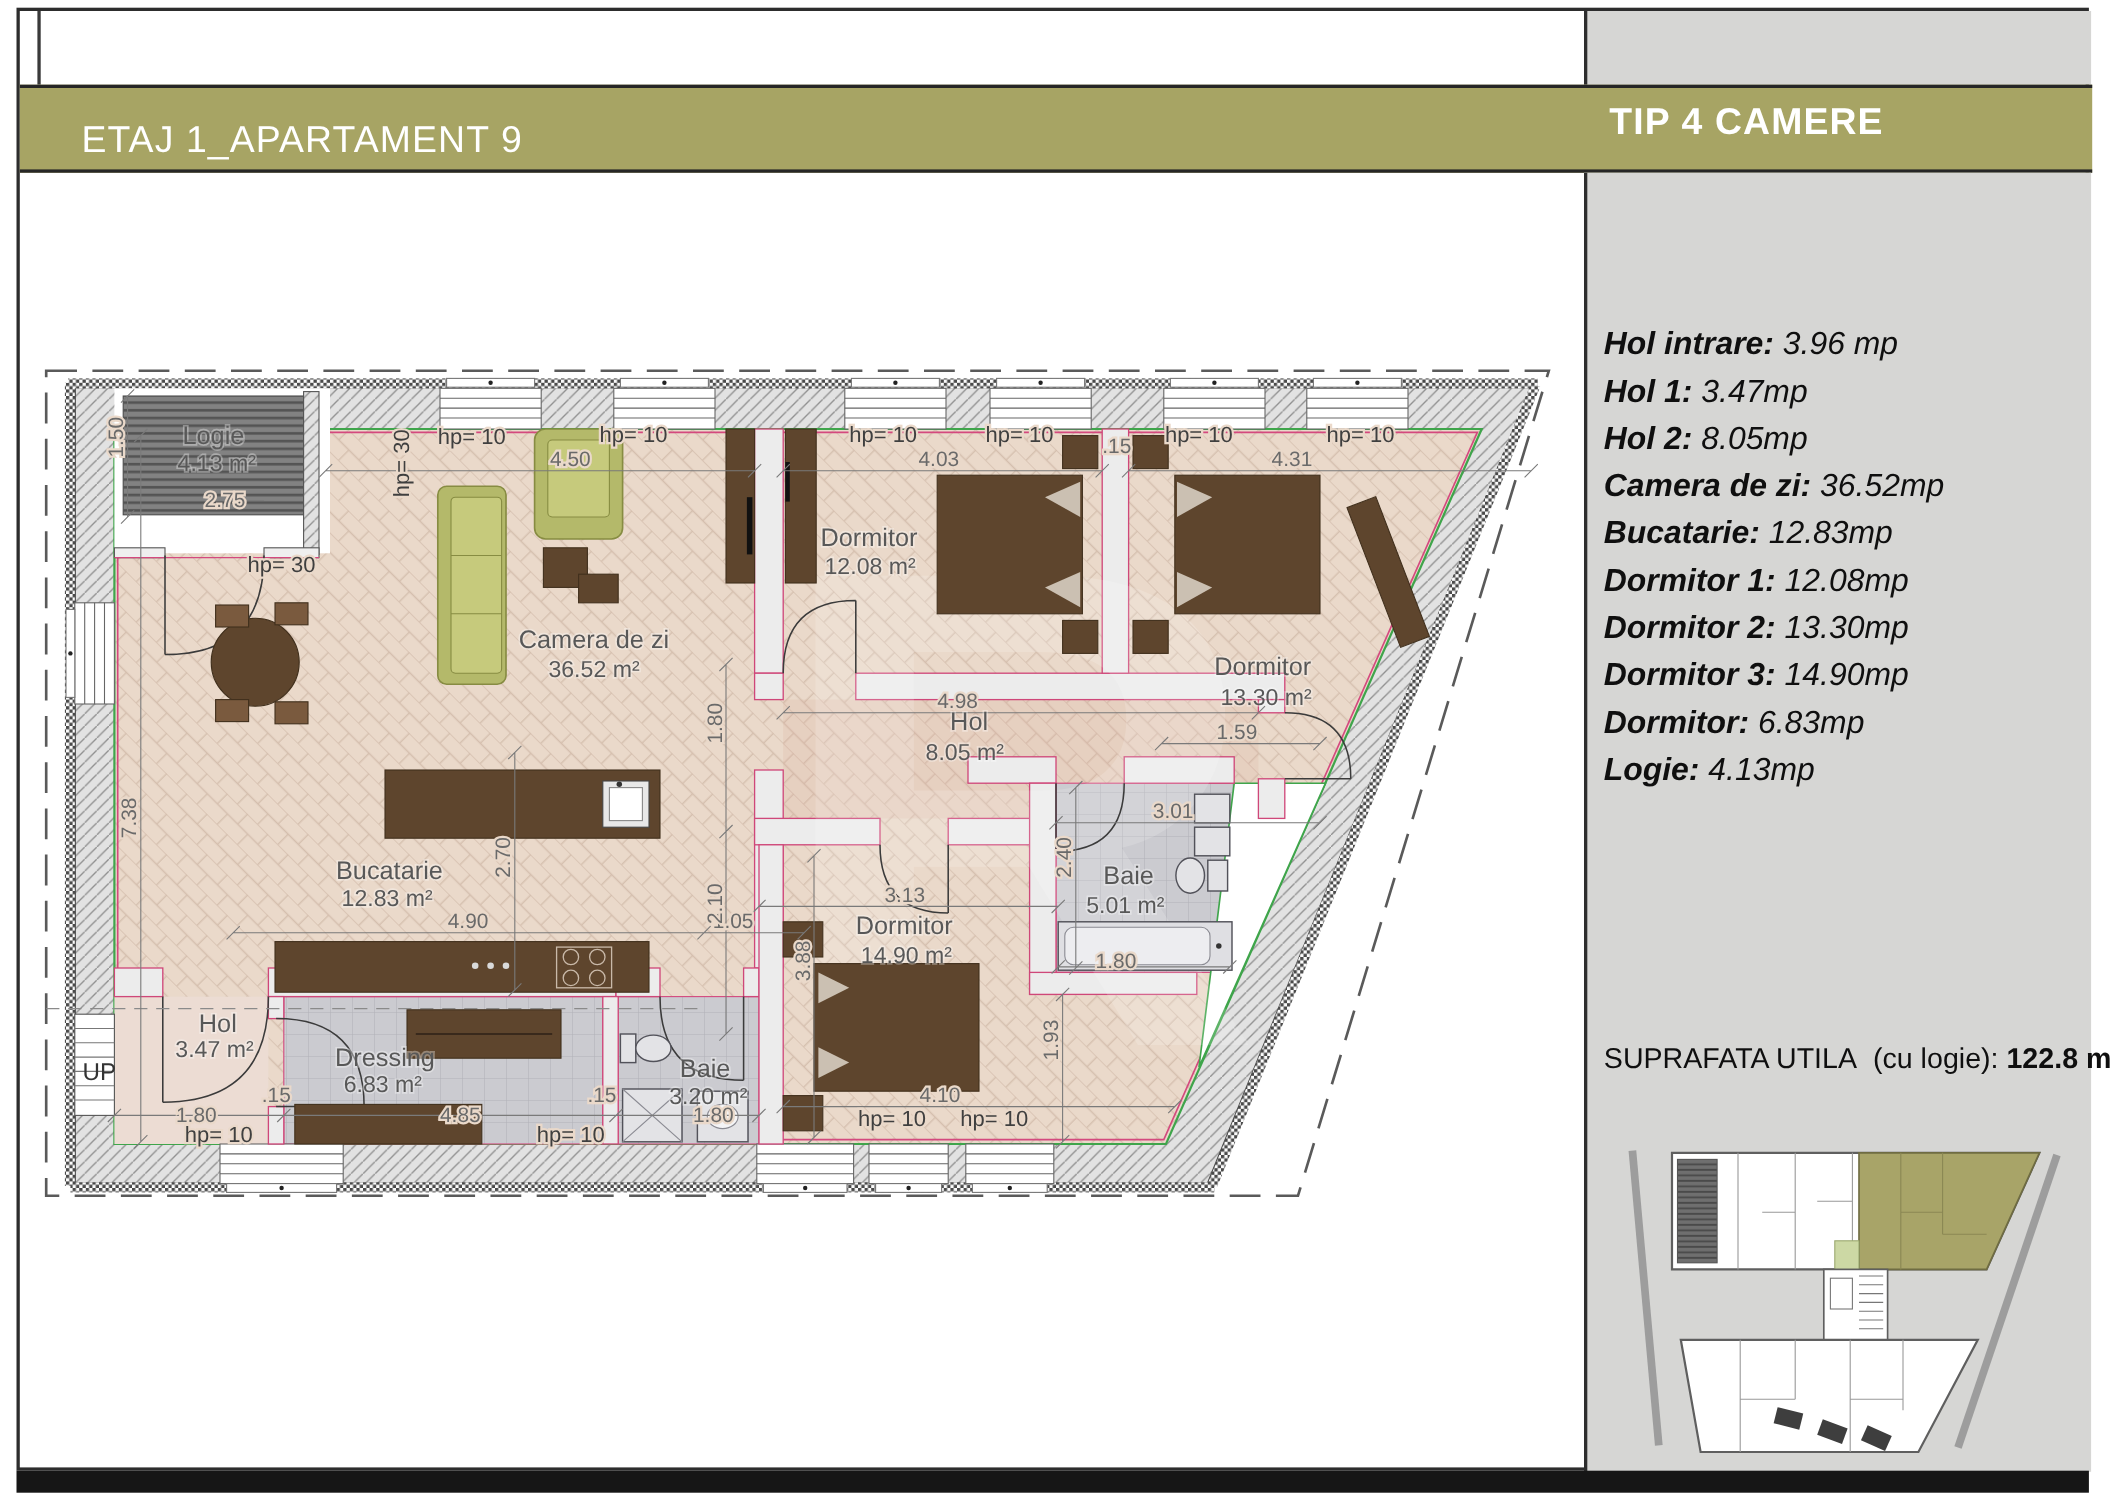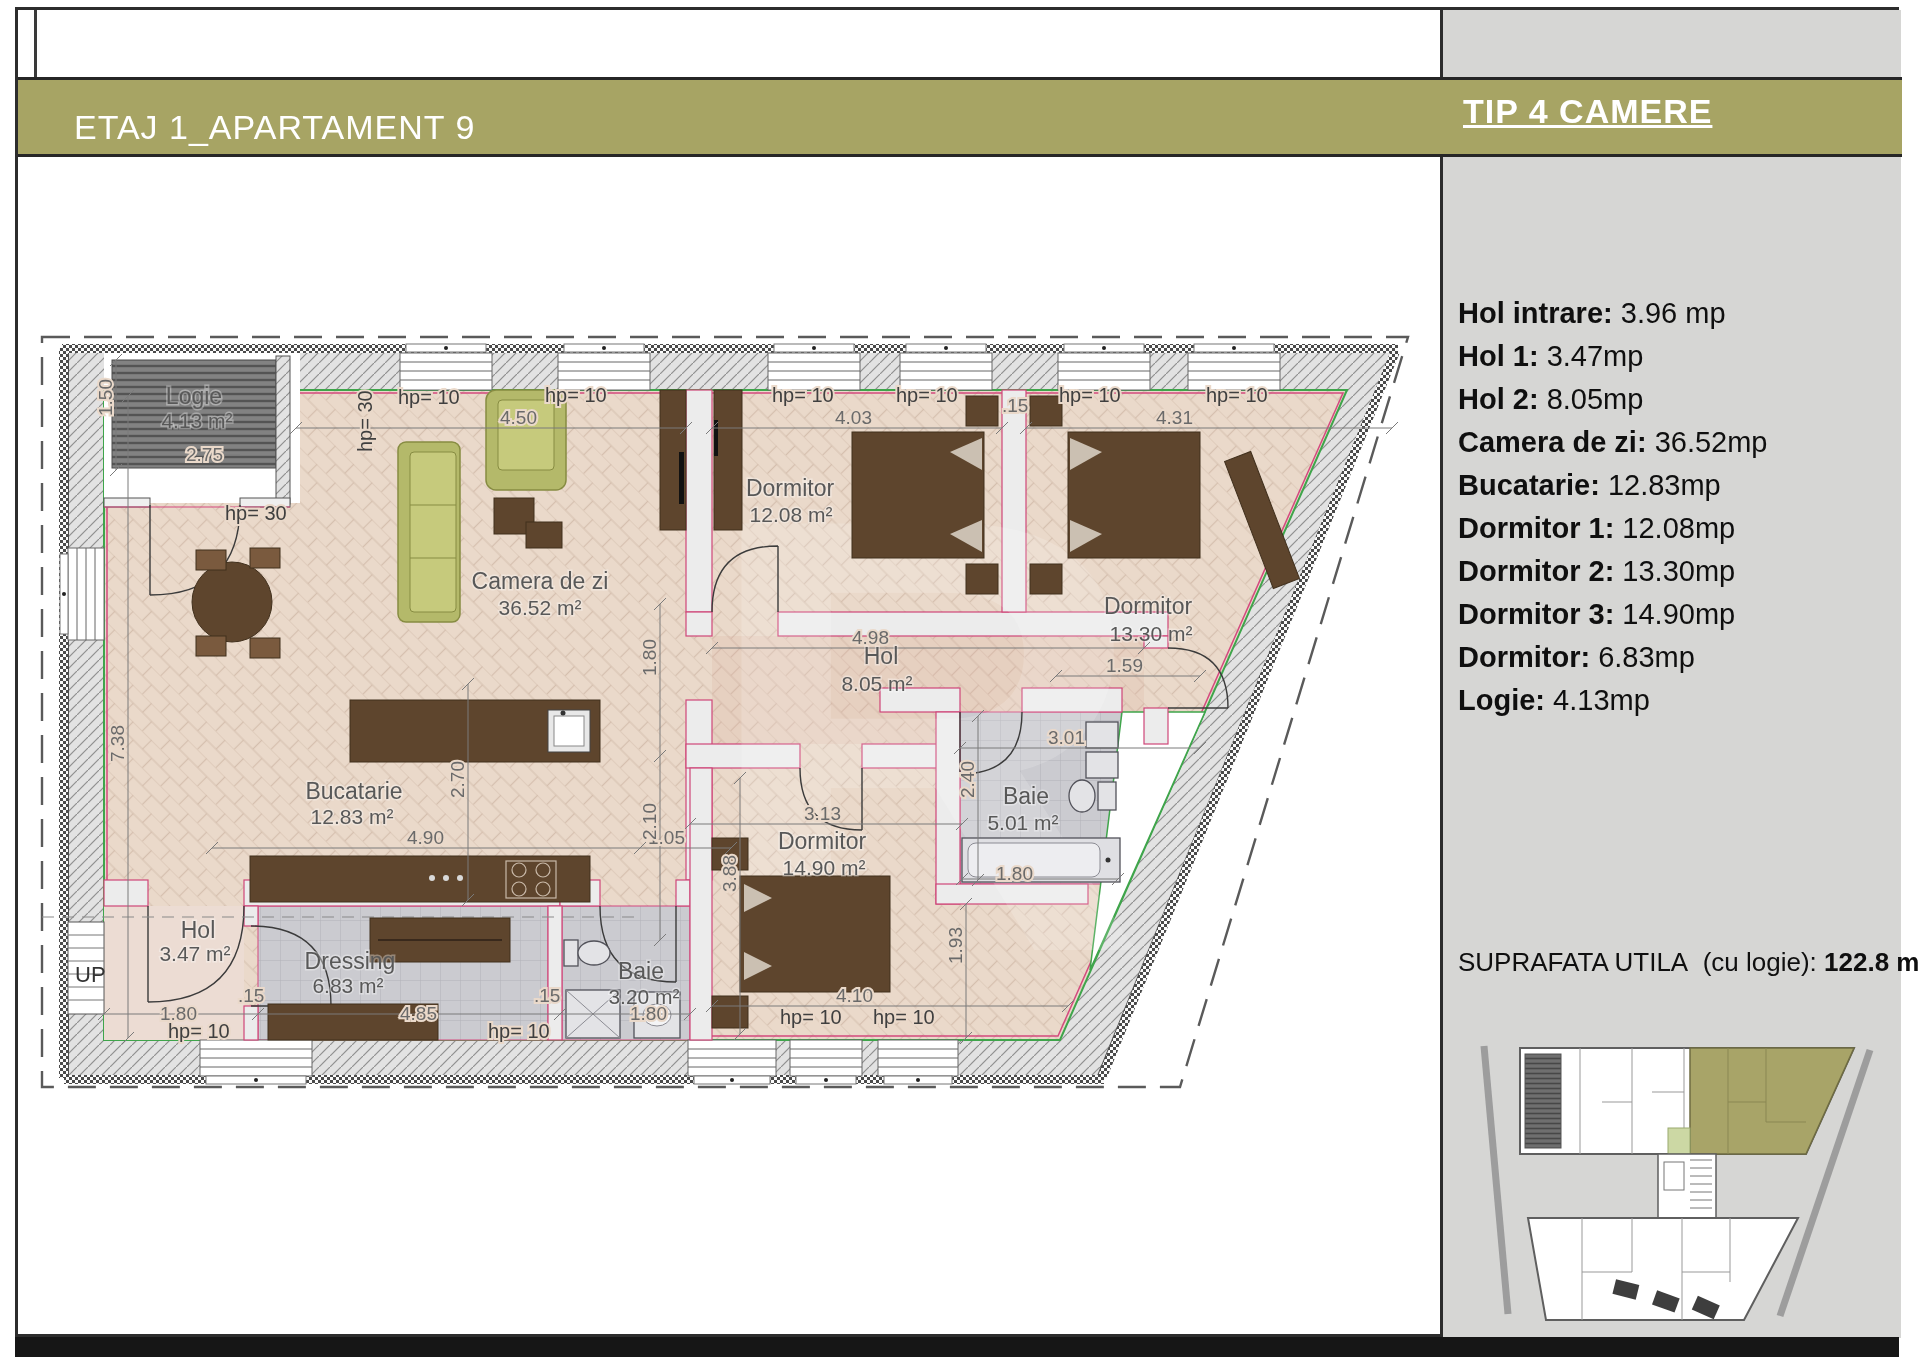--- a/index.html
+++ b/index.html
@@ -7,26 +7,26 @@
     width:1920px;height:1358px;position:relative;background:#ffffff;
     font-family:"Liberation Sans", sans-serif;overflow:hidden;
   }
   .abs{position:absolute;}
   
   .page-frame{left:15px;top:7px;width:1884px;height:1330px;border:3px solid #2d2d2d;box-sizing:border-box;background:transparent;pointer-events:none;}
   .top-inner-line{left:34px;top:10px;width:3px;height:67px;background:#3a3a3a;}
   .top-gray{left:1440px;top:10px;width:461px;height:67px;background:#d6d6d4;border-left:3px solid #2d2d2d;box-sizing:border-box;}
   .header-band{left:18px;top:77px;width:1884px;height:80px;background:#a7a464;border-top:3px solid #262626;border-bottom:3px solid #262626;box-sizing:border-box;}
   .header-title{left:74px;top:108px;font-size:34px;font-weight:normal;color:#ffffff;letter-spacing:1px;}
-  .header-right{left:1463px;top:92px;font-size:34px;font-weight:bold;color:#ffffff;letter-spacing:1px;text-decoration:underline;}
+  .header-right{left:1463px;top:92px;font-size:34px;font-weight:bold;color:#ffffff;letter-spacing:1px;}
   .sidebar{left:1440px;top:157px;width:461px;height:1181px;background:#d6d6d4;border-left:3px solid #2d2d2d;box-sizing:border-box;}
   .bottom-bar{left:15px;top:1337px;width:1884px;height:20px;background:#161616;}
   
   .room-list{left:1458px;top:292px;width:430px;}
-  .room-row{font-size:29px;color:#0f0f0f;line-height:43px;white-space:nowrap;}
+  .room-row{font-size:29px;color:#0f0f0f;line-height:43px;white-space:nowrap;font-style:italic;}
   .room-row b{font-weight:bold;}
   .totals{left:1458px;top:946px;width:440px;font-size:26px;color:#0f0f0f;line-height:33px;white-space:nowrap;}
   .totals .bold{font-weight:bold;}
   
   .plan-svg{left:19px;top:157px;width:1421px;height:1181px;}
   .minimap{left:1462px;top:1032px;width:430px;height:292px;}
   text{font-family:"Liberation Sans", sans-serif;}
   .dim{font-size:19px;fill:#6a6a6a;paint-order:stroke;stroke:#ead9ca;stroke-width:4px;}
   .hp{font-size:20px;fill:#3f3f3f;paint-order:stroke;stroke:#ead9ca;stroke-width:4px;}
   .rname{font-size:23px;fill:#585858;text-anchor:middle;paint-order:stroke;stroke:rgba(255,255,255,0.35);stroke-width:3px;}

